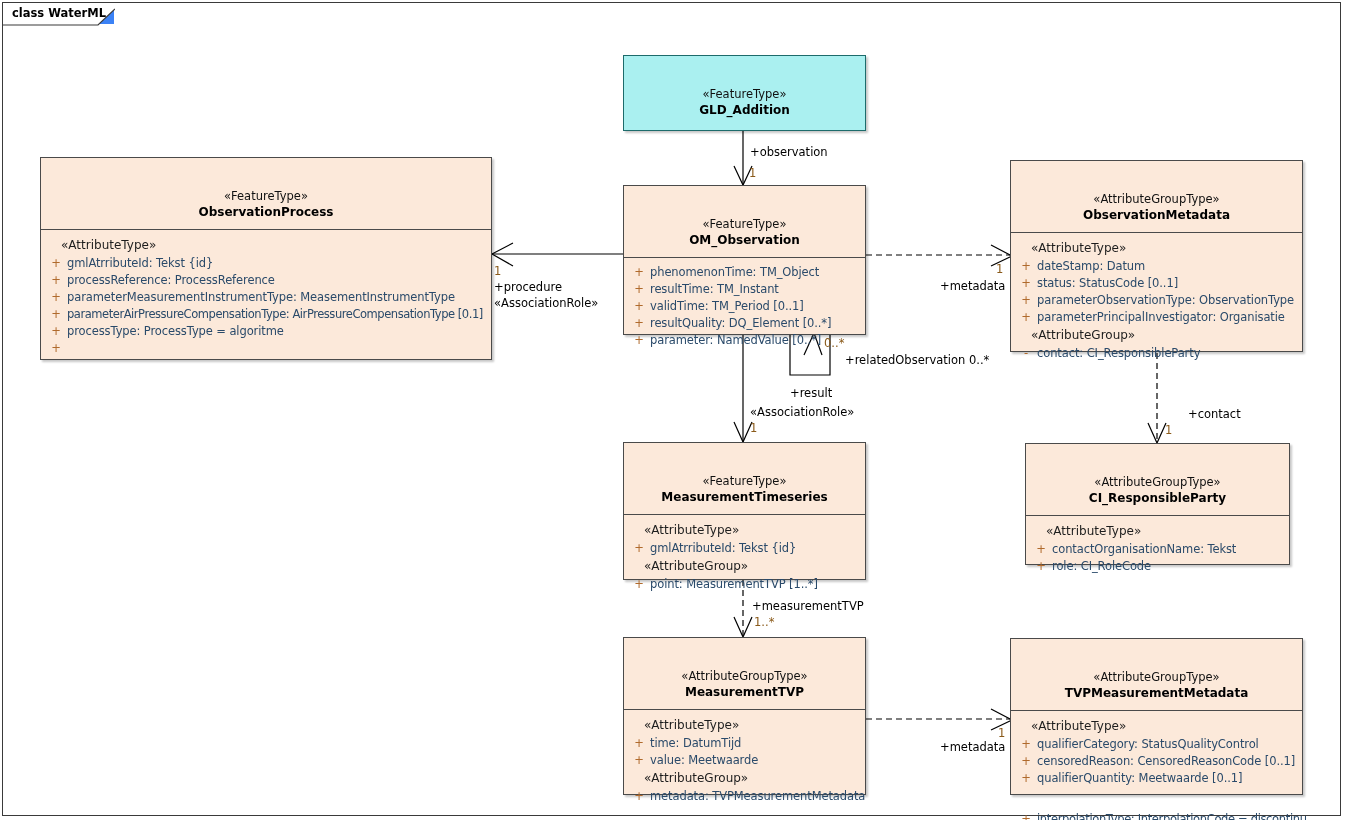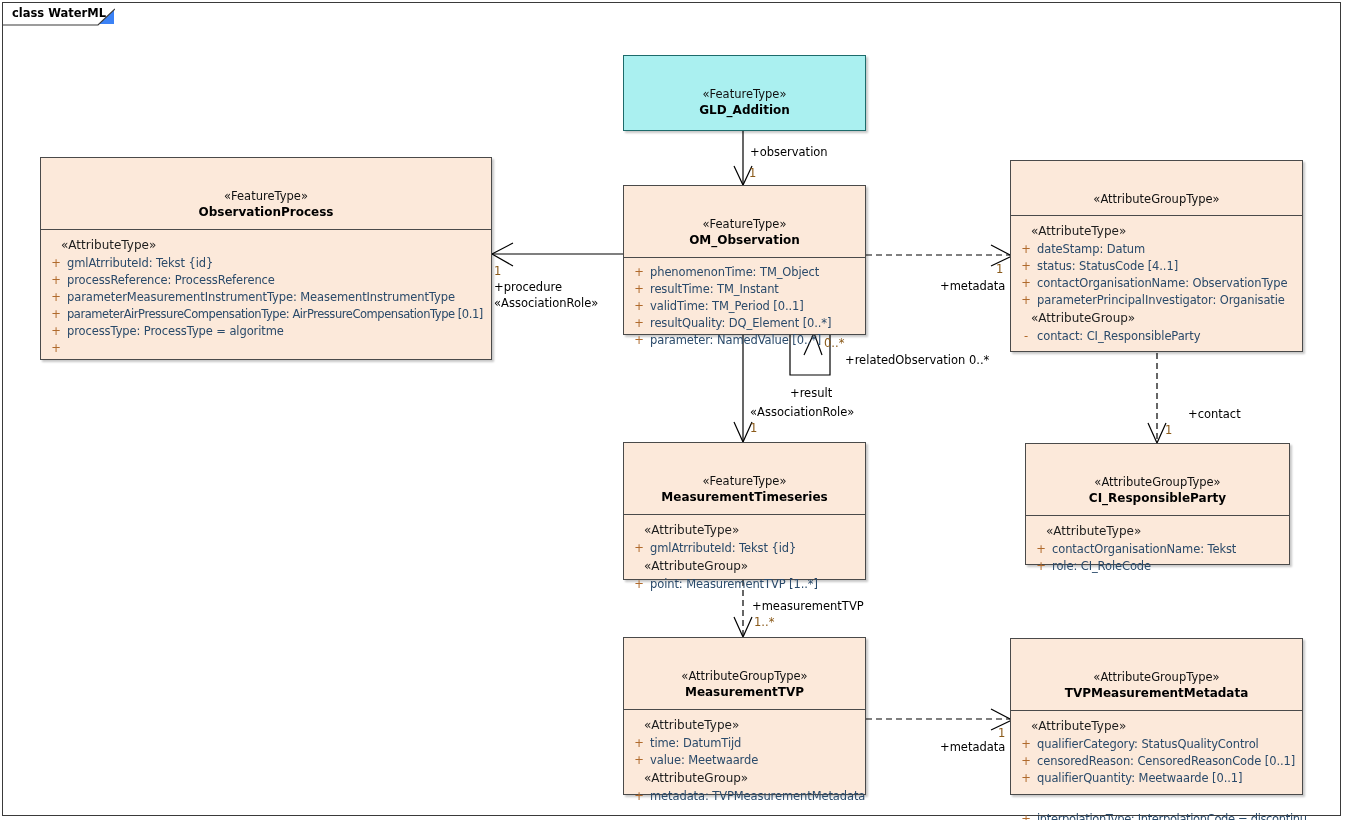--- a/index.html
+++ b/index.html
@@ -260,34 +260,35 @@
       <div class="attr-row">
           <span class="attr-vis">+</span>
           <span class="attr-txt">parameter: NamedValue [0..*]</span>
         </div>
     </div>
   </div>
 
   <div class="uclass" style="left:1010px; top:160px; width:293px; height:192px;">
     <div class="hdr">
       <div class="stereo">«AttributeGroupType»</div>
+      <div class="cname">ObservationMetadata</div>
     </div>
     <div class="body">
       <div class="grp-label">«AttributeType»</div>
       <div class="attr-row">
           <span class="attr-vis">+</span>
           <span class="attr-txt">dateStamp: Datum</span>
         </div>
       <div class="attr-row">
           <span class="attr-vis">+</span>
-          <span class="attr-txt">status: StatusCode [4..1]</span>
-        </div>
-      <div class="attr-row">
-          <span class="attr-vis">+</span>
-          <span class="attr-txt">contactOrganisationName: ObservationType</span>
+          <span class="attr-txt">status: StatusCode [0..1]</span>
+        </div>
+      <div class="attr-row">
+          <span class="attr-vis">+</span>
+          <span class="attr-txt">parameterObservationType: ObservationType</span>
         </div>
       <div class="attr-row">
           <span class="attr-vis">+</span>
           <span class="attr-txt">parameterPrincipalInvestigator: Organisatie</span>
         </div>
       <div class="grp-label">«AttributeGroup»</div>
       <div class="attr-row">
           <span class="attr-vis">-</span>
           <span class="attr-txt">contact: CI_ResponsibleParty</span>
         </div>

